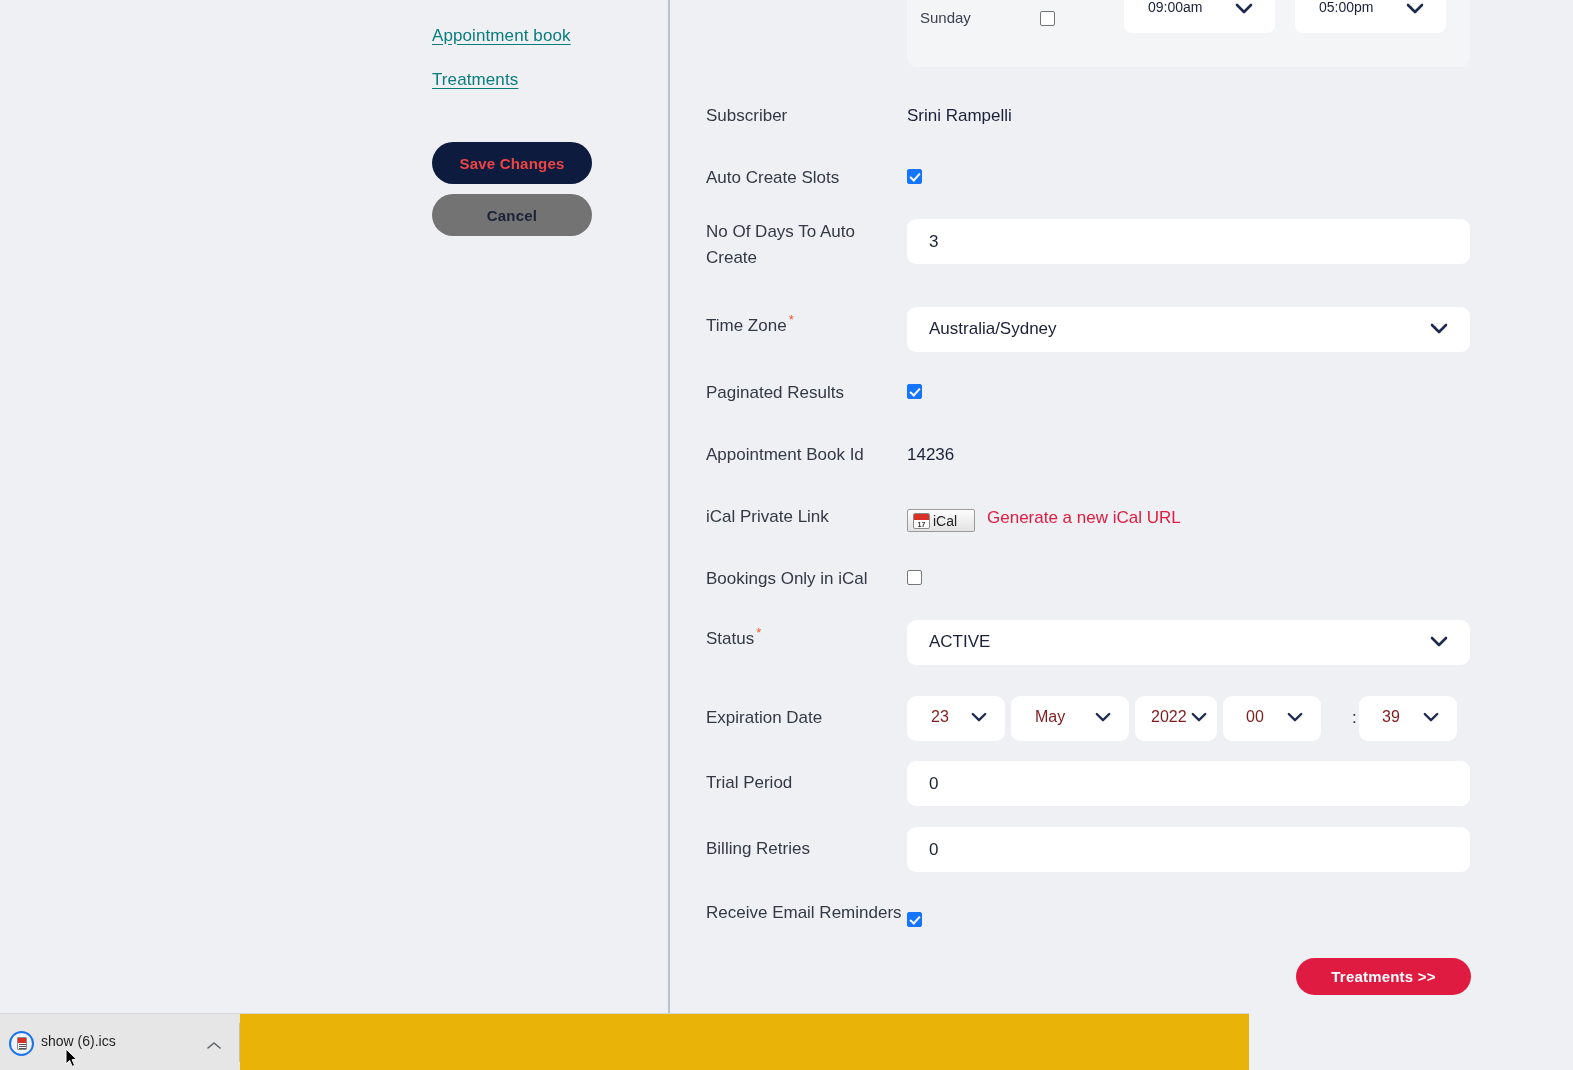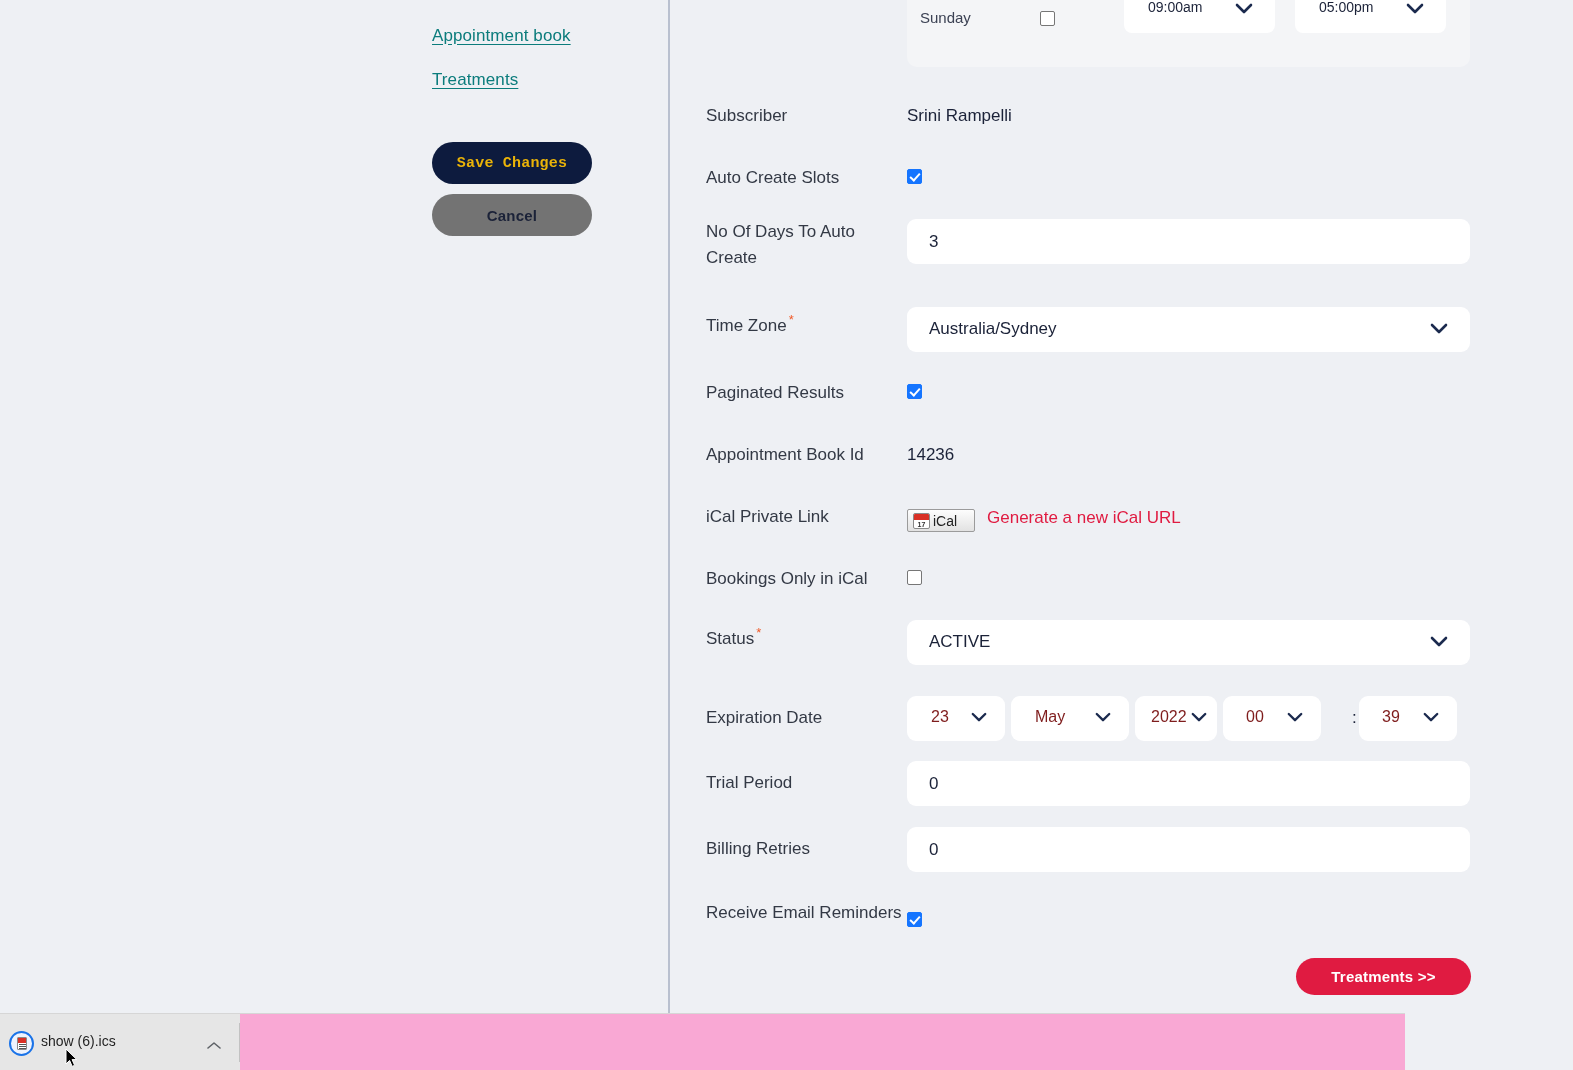--- a/index.html
+++ b/index.html
@@ -48,21 +48,21 @@
     width: 160px;
     height: 42px;
     border: none;
     border-radius: 21px;
     font-family: "Liberation Sans", sans-serif;
     font-size: 15px;
     font-weight: bold;
     cursor: pointer;
     letter-spacing: .2px;
   }
-  #btn-save   { top: 142px; background: #0d1b3e; color: #eab308; font-family: Liberation Mono, monospace; }
+  #btn-save   { top: 142px; background: #0d1b3e; color: #ef4444; }
   #btn-cancel { top: 194px; background: #737373; color: #1b2238; }
 
   
   #v-divider {
     position: absolute;
     left: 668px; top: 0;
     width: 2px; height: 1013px;
     background: #b9c0cf;
   }
 
@@ -298,23 +298,23 @@
     font-size: 15px;
     font-weight: bold;
     letter-spacing: .2px;
     cursor: pointer;
   }
 
   
   #download-bar {
     position: absolute;
     left: 0; bottom: 0;
-    width: 1405px;
+    width: 1249px;
     height: 57px;
-    background: #f9a8d4;
+    background: #eab308;
     border-top: 1px solid #d6d6d6;
   }
   #download-item {
     position: absolute;
     left: 0; top: 0;
     width: 240px; height: 57px;
     background: #e6e6e6;
     cursor: pointer;
   }
   #download-item::after {

